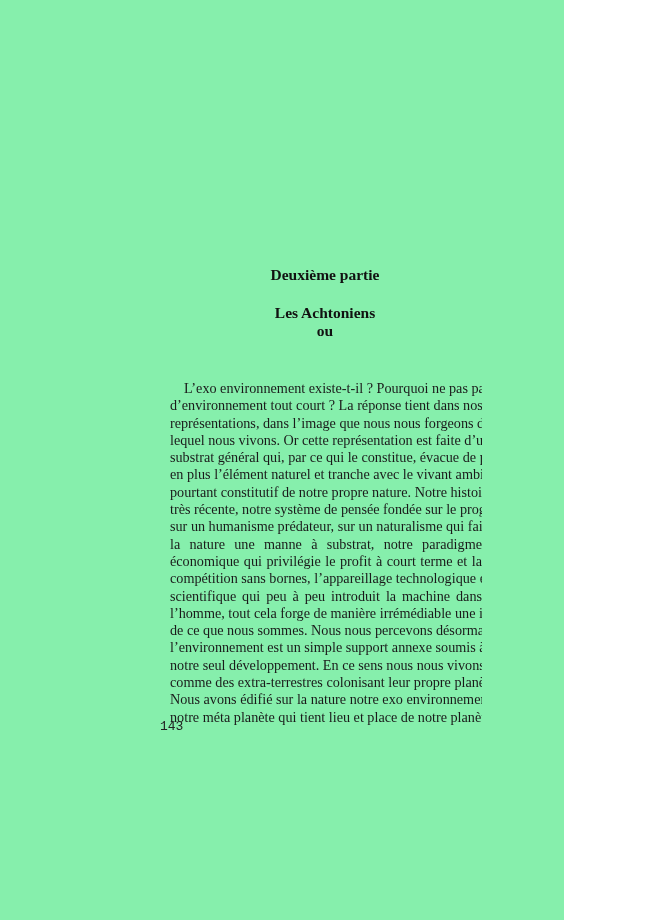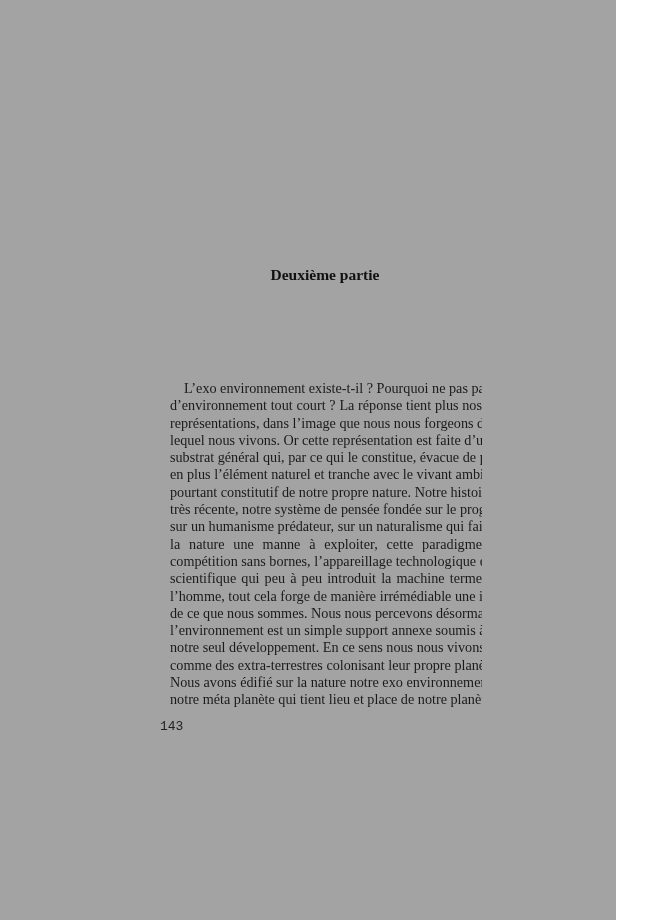--- a/index.html
+++ b/index.html
@@ -1,49 +1,52 @@
 <!DOCTYPE html>
 <html><head>
 <meta charset="utf-8">
 <style>
   html, body { margin:0; padding:0; background:#ffffff; }
   body { width:650px; height:920px; position:relative; overflow:hidden;
          font-family:"Liberation Serif", "DejaVu Serif", serif; color:#111; }
-  .page { position:absolute; left:0; top:0; width:616px; height:920px; background:#a3a3a3; }
+  .page { position:absolute; left:0; top:0; width:564px; height:920px; background:#86efac; }
   .heading { position:absolute; left:160px; width:330px; text-align:center;
              font-weight:bold; font-size:15.5px; line-height:18px; color:#111; }
   .body-text { position:absolute; left:170px; top:380px; width:312px;
                font-size:14.2px; color:#1a1a1a; }
   .line { display:block; height:17.3px; line-height:17.3px; white-space:nowrap;
           text-align:justify; text-align-last:justify; overflow:hidden; }
   .line.first { text-indent:14px; }
   .line.last { text-align-last:justify; }
   .page-number { position:absolute; left:160px; width:330px; top:719px; text-align:left;
                  font-size:13px; color:#222;font-family:Liberation Mono, monospace; }
 </style>
 </head>
 <body>
 
 <div class="page">
 
   <div class="heading" style="top:266px;">Deuxième partie</div>
+  <div class="heading" style="top:304px;">Les Achtoniens</div>
+  <div class="heading" style="top:322px;">ou</div>
 
   <div class="body-text">
     <span class="line first">L’exo environnement existe-t-il ? Pourquoi ne pas parler</span>
-    <span class="line">d’environnement tout court ? La réponse tient plus nos</span>
+    <span class="line">d’environnement tout court ? La réponse tient dans nos</span>
     <span class="line">représentations, dans l’image que nous nous forgeons de ce</span>
     <span class="line">lequel nous vivons. Or cette représentation est faite d’un</span>
     <span class="line">substrat général qui, par ce qui le constitue, évacue de plus</span>
     <span class="line">en plus l’élément naturel et tranche avec le vivant ambiant,</span>
     <span class="line">pourtant constitutif de notre propre nature. Notre histoire</span>
     <span class="line">très récente, notre système de pensée fondée sur le progrès,</span>
     <span class="line">sur un humanisme prédateur, sur un naturalisme qui fait de</span>
-    <span class="line">la nature une manne à exploiter, cette paradigme</span>
+    <span class="line">la nature une manne à substrat, notre paradigme</span>
+    <span class="line">économique qui privilégie le profit à court terme et la</span>
     <span class="line">compétition sans bornes, l’appareillage technologique et</span>
-    <span class="line">scientifique qui peu à peu introduit la machine terme</span>
+    <span class="line">scientifique qui peu à peu introduit la machine dans</span>
     <span class="line">l’homme, tout cela forge de manière irrémédiable une idée</span>
     <span class="line">de ce que nous sommes. Nous nous percevons désormais</span>
     <span class="line">l’environnement est un simple support annexe soumis à</span>
     <span class="line">notre seul développement. En ce sens nous nous vivons</span>
     <span class="line">comme des extra-terrestres colonisant leur propre planète.</span>
     <span class="line">Nous avons édifié sur la nature notre exo environnement,</span>
     <span class="line last">notre méta planète qui tient lieu et place de notre planète</span>
   </div>
 
   <div class="page-number">143</div>

